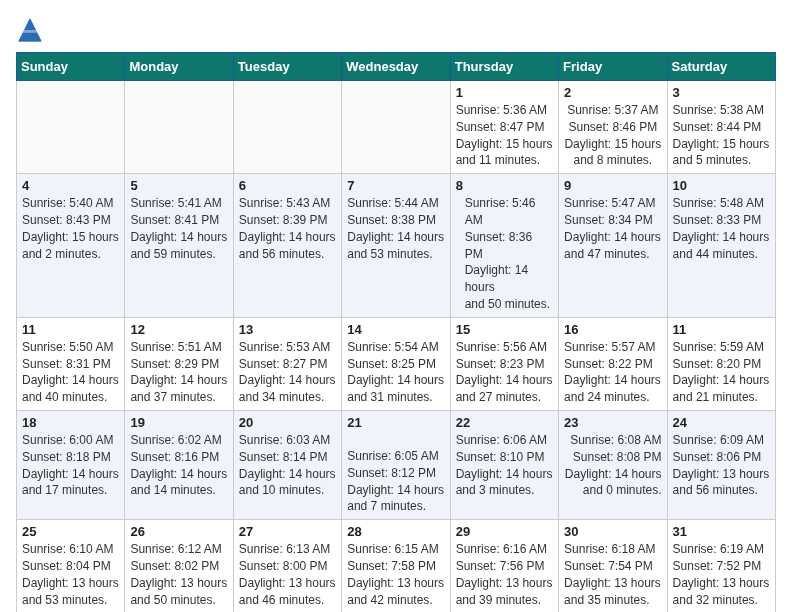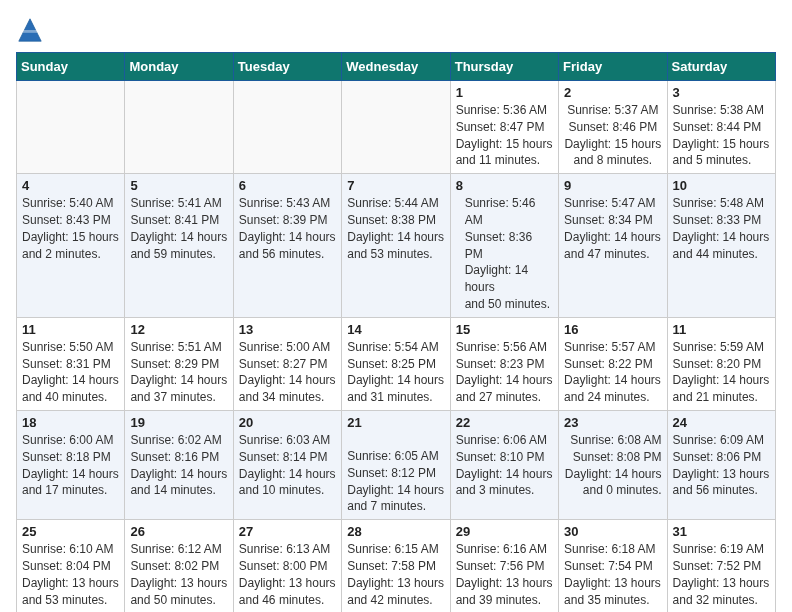--- a/index.html
+++ b/index.html
@@ -210,21 +210,21 @@
         </td>
         <td>
           <div class="day-number">12</div>
           <div class="day-info" style="white-space: pre-line;">Sunrise: 5:51 AM
 Sunset: 8:29 PM
 Daylight: 14 hours
 and 37 minutes.</div>
         </td>
         <td>
           <div class="day-number">13</div>
-          <div class="day-info" style="white-space: pre-line;">Sunrise: 5:00 AM
+          <div class="day-info" style="white-space: pre-line;">Sunrise: 5:53 AM
 Sunset: 8:27 PM
 Daylight: 14 hours
 and 34 minutes.</div>
         </td>
         <td>
           <div class="day-number">14</div>
           <div class="day-info" style="white-space: pre-line;">Sunrise: 5:54 AM
 Sunset: 8:25 PM
 Daylight: 14 hours
 and 31 minutes.</div>

